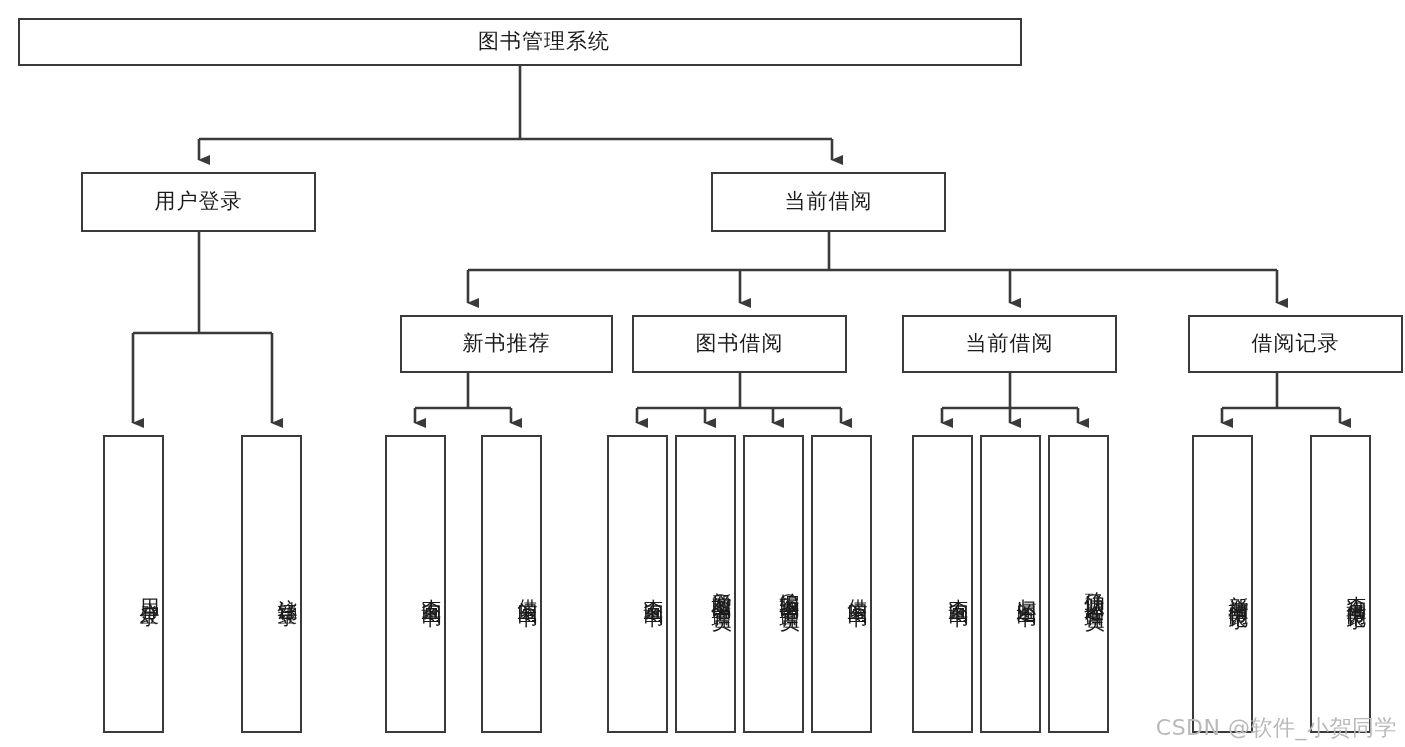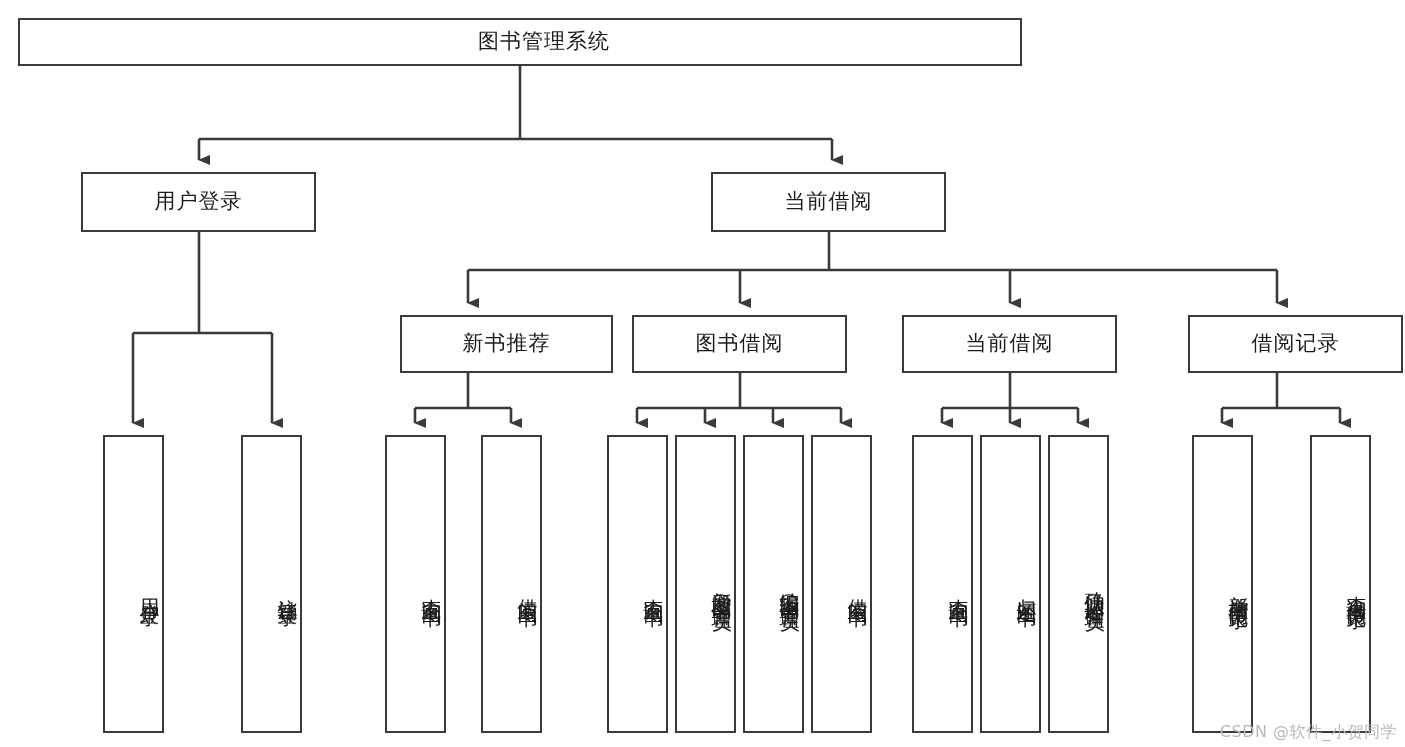--- a/index.html
+++ b/index.html
@@ -58,21 +58,21 @@
   .node.v-node .vtext {
     writing-mode: vertical-rl;
     text-orientation: upright;
     display: block;
     white-space: nowrap;
   }
   .watermark {
     position: absolute;
     right: 8px;
     bottom: 4px;
-    font-size: 16px;
+    font-size: 22px;
     color: #b9b9b9;
     letter-spacing: 0.5px;
     white-space: nowrap;
   }
 </style>
 </head>
 <body>
 
 <div id="canvas">
 

